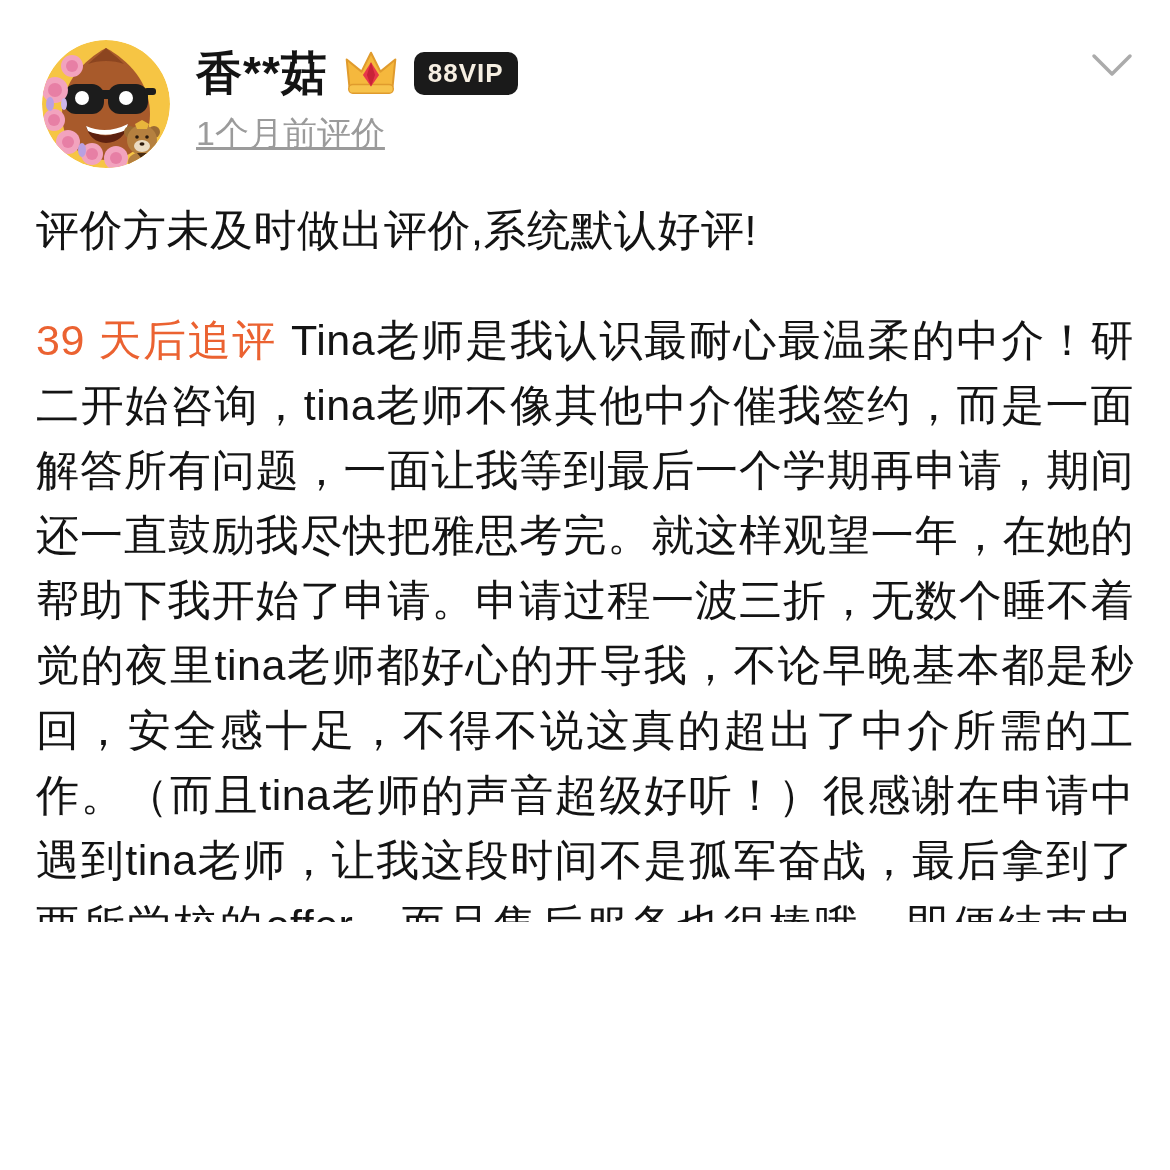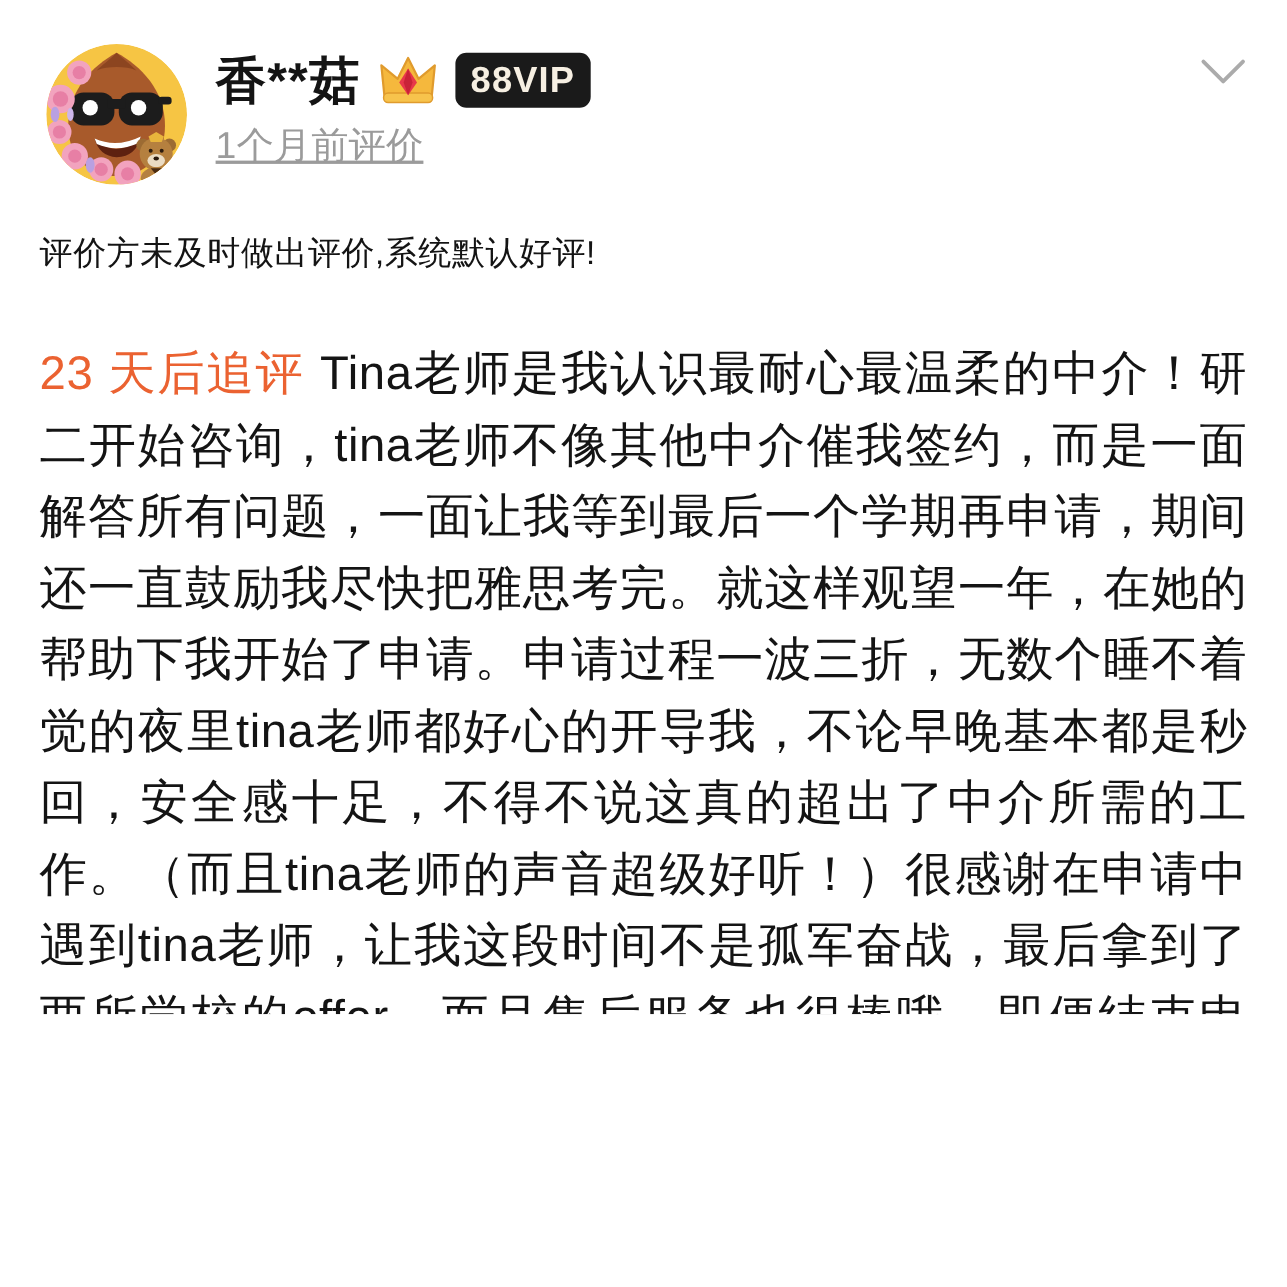--- a/index.html
+++ b/index.html
@@ -47,21 +47,21 @@
     font-size: 46px;
     font-weight: 700;
     color: #141414;
     letter-spacing: 1px;
     line-height: 1.1;
   }
   .crown { width: 54px; height: 48px; display: inline-block; }
   .vip-badge {
     background: #1a1a1a;
     color: #f6efe2;
-    font-size: 33px;
+    font-size: 26px;
     font-weight: 700;
     line-height: 1;
     padding: 8px 14px 9px 14px;
     border-radius: 10px;
     letter-spacing: 1px;
   }
   .timestamp {
     margin-top: 16px;
     font-size: 34px;
     color: #9b9b9b;
@@ -76,21 +76,21 @@
     flex: 0 0 auto;
     cursor: pointer;
   }
   
   .content {
     padding: 0 36px;
     box-sizing: border-box;
   }
   .system-note {
     margin-top: 30px;
-    font-size: 30px;
+    font-size: 43px;
     line-height: 65px;
     color: #141414;
     letter-spacing: 0.5px;
   }
   .followup {
     margin-top: 45px;
     font-size: 43px;
     line-height: 65px;
     color: #141414;
     text-align: justify;
@@ -189,17 +189,17 @@
       <svg viewBox="0 0 44 28" width="44" height="32">
         <polyline points="4,4 22,22 40,4" fill="none" stroke="#ABABAB" stroke-width="3.5" stroke-linecap="round" stroke-linejoin="round"></polyline>
       </svg>
     </div>
   </div>
 
   <div class="content">
     <div class="system-note">评价方未及时做出评价,系统默认好评!</div>
 
     <div class="followup">
-      <span class="followup-label">23 天后追评</span><span>Tina老师是我认识最耐心最温柔的中介！研二开始咨询，tina老师不像其他中介催我签约，而是一面解答所有问题，一面让我等到最后一个学期再申请，期间还一直鼓励我尽快把雅思考完。就这样观望一年，在她的帮助下我开始了申请。申请过程一波三折，无数个睡不着觉的夜里tina老师都好心的开导我，不论早晚基本都是秒回，安全感十足，不得不说这真的超出了中介所需的工作。（而且tina老师的声音超级好听！）很感谢在申请中遇到tina老师，让我这段时间不是孤军奋战，最后拿到了两所学校的offer，而且售后服务也很棒哦，即便结束申请，tina老师还是会一如既往的回答我的问题，教我如何办卡，注册。她真的是像老师一样关心学生，帮助学生，强烈推荐！</span>
+      <span class="followup-label">39 天后追评</span><span>Tina老师是我认识最耐心最温柔的中介！研二开始咨询，tina老师不像其他中介催我签约，而是一面解答所有问题，一面让我等到最后一个学期再申请，期间还一直鼓励我尽快把雅思考完。就这样观望一年，在她的帮助下我开始了申请。申请过程一波三折，无数个睡不着觉的夜里tina老师都好心的开导我，不论早晚基本都是秒回，安全感十足，不得不说这真的超出了中介所需的工作。（而且tina老师的声音超级好听！）很感谢在申请中遇到tina老师，让我这段时间不是孤军奋战，最后拿到了两所学校的offer，而且售后服务也很棒哦，即便结束申请，tina老师还是会一如既往的回答我的问题，教我如何办卡，注册。她真的是像老师一样关心学生，帮助学生，强烈推荐！</span>
     </div>
   </div>
 
 </div>
 
 </body></html>

